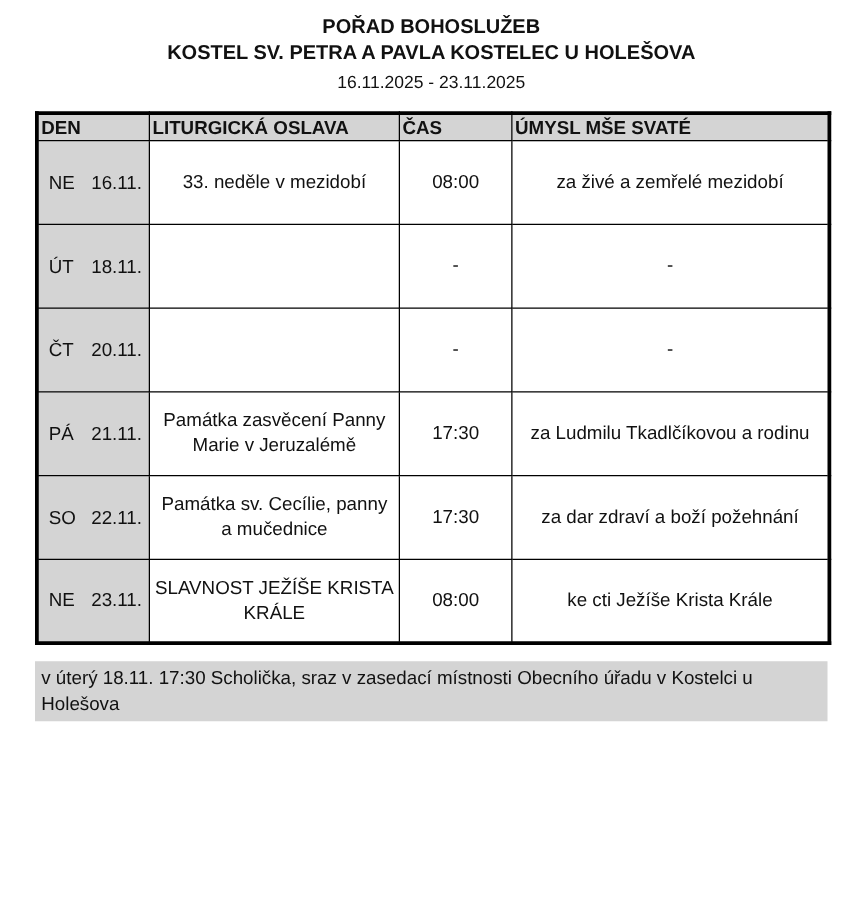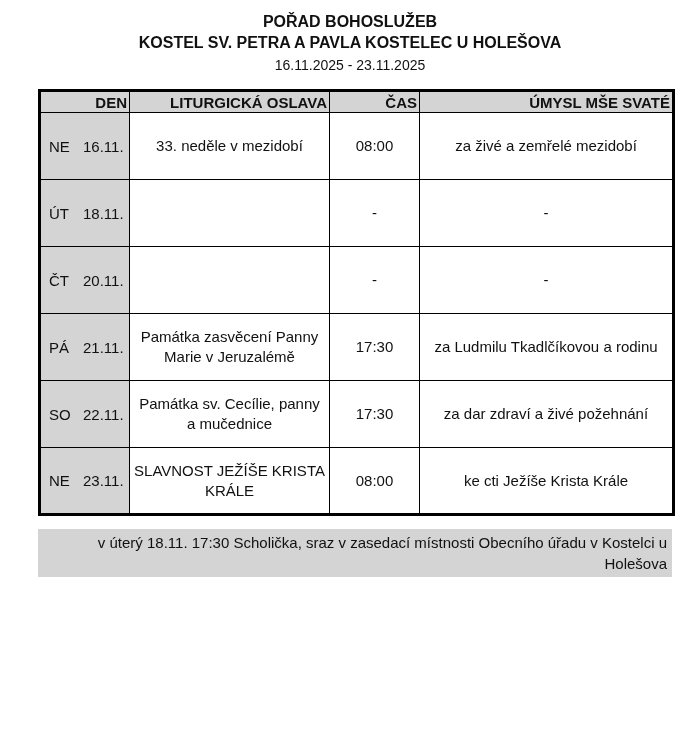--- a/index.html
+++ b/index.html
@@ -8,21 +8,21 @@
     --text-color:#111111;
   }
   *{box-sizing:border-box;margin:0;padding:0;}
   html,body{background:#ffffff;}
   body{
     width:690px;height:733px;
     font-family:"Liberation Sans", sans-serif;
     color:var(--text-color);
     position:relative;
   }
-  .page{padding:12px 28px 0 28px;margin-left:10px;}
+  .page{padding:12px 28px 0 28px;}
   .doc-header{text-align:center;}
   .title{font-size:16px;font-weight:bold;line-height:20px;}
   .subtitle{font-size:16px;font-weight:bold;line-height:21px;}
   .daterange{font-size:14px;line-height:20px;margin-top:2px;text-align:center;}
 
   table.schedule{
     width:634px;
     border-collapse:collapse;
     table-layout:fixed;
     margin-top:14px;
@@ -30,21 +30,21 @@
   }
   .schedule th,.schedule td{
     border:1px solid var(--border-color);
     font-size:15px;
     vertical-align:middle;
   }
   .schedule th{
     background:var(--band-bg);
     font-weight:bold;
     height:22px;
-    text-align:right;
+    text-align:left;
     padding:1px 2px;
   }
   .col-day{width:90px;}
   .col-celebration{width:200px;}
   .col-time{width:90px;}
   .col-intention{width:254px;}
 
   .schedule td{height:67px;}
   td.day-cell{
     background:var(--band-bg);
@@ -60,21 +60,20 @@
     border-radius:13px;
   }
 
   .footer-note{
     margin-top:13px;
     width:634px;
     background:var(--band-bg);
     font-size:15px;
     line-height:21px;
     padding:3px 5px;
-    text-align:right;
   }
 </style>
 </head>
 <body>
 
 <div class="page">
 
   <div class="doc-header">
     <div class="title">POŘAD BOHOSLUŽEB</div>
     <div class="subtitle">KOSTEL SV. PETRA A PAVLA KOSTELEC U HOLEŠOVA</div>
@@ -112,21 +111,21 @@
       <tr>
         <td class="day-cell"><span class="day-abbr">PÁ</span><span class="day-date">21.11.</span></td>
         <td class="celebration-cell">Památka zasvěcení Panny Marie v Jeruzalémě</td>
         <td class="time-cell">17:30</td>
         <td class="intention-cell">za Ludmilu Tkadlčíkovou a rodinu</td>
       </tr>
       <tr>
         <td class="day-cell"><span class="day-abbr">SO</span><span class="day-date">22.11.</span></td>
         <td class="celebration-cell">Památka sv. Cecílie, panny a mučednice</td>
         <td class="time-cell">17:30</td>
-        <td class="intention-cell">za dar zdraví a živé požehnání</td>
+        <td class="intention-cell">za dar zdraví a boží požehnání</td>
       </tr>
       <tr>
         <td class="day-cell"><span class="day-abbr">NE</span><span class="day-date">23.11.</span></td>
         <td class="celebration-cell">SLAVNOST JEŽÍŠE KRISTA KRÁLE</td>
         <td class="time-cell">08:00</td>
         <td class="intention-cell">ke cti Ježíše Krista Krále</td>
       </tr>
     </tbody>
   </table>
 

